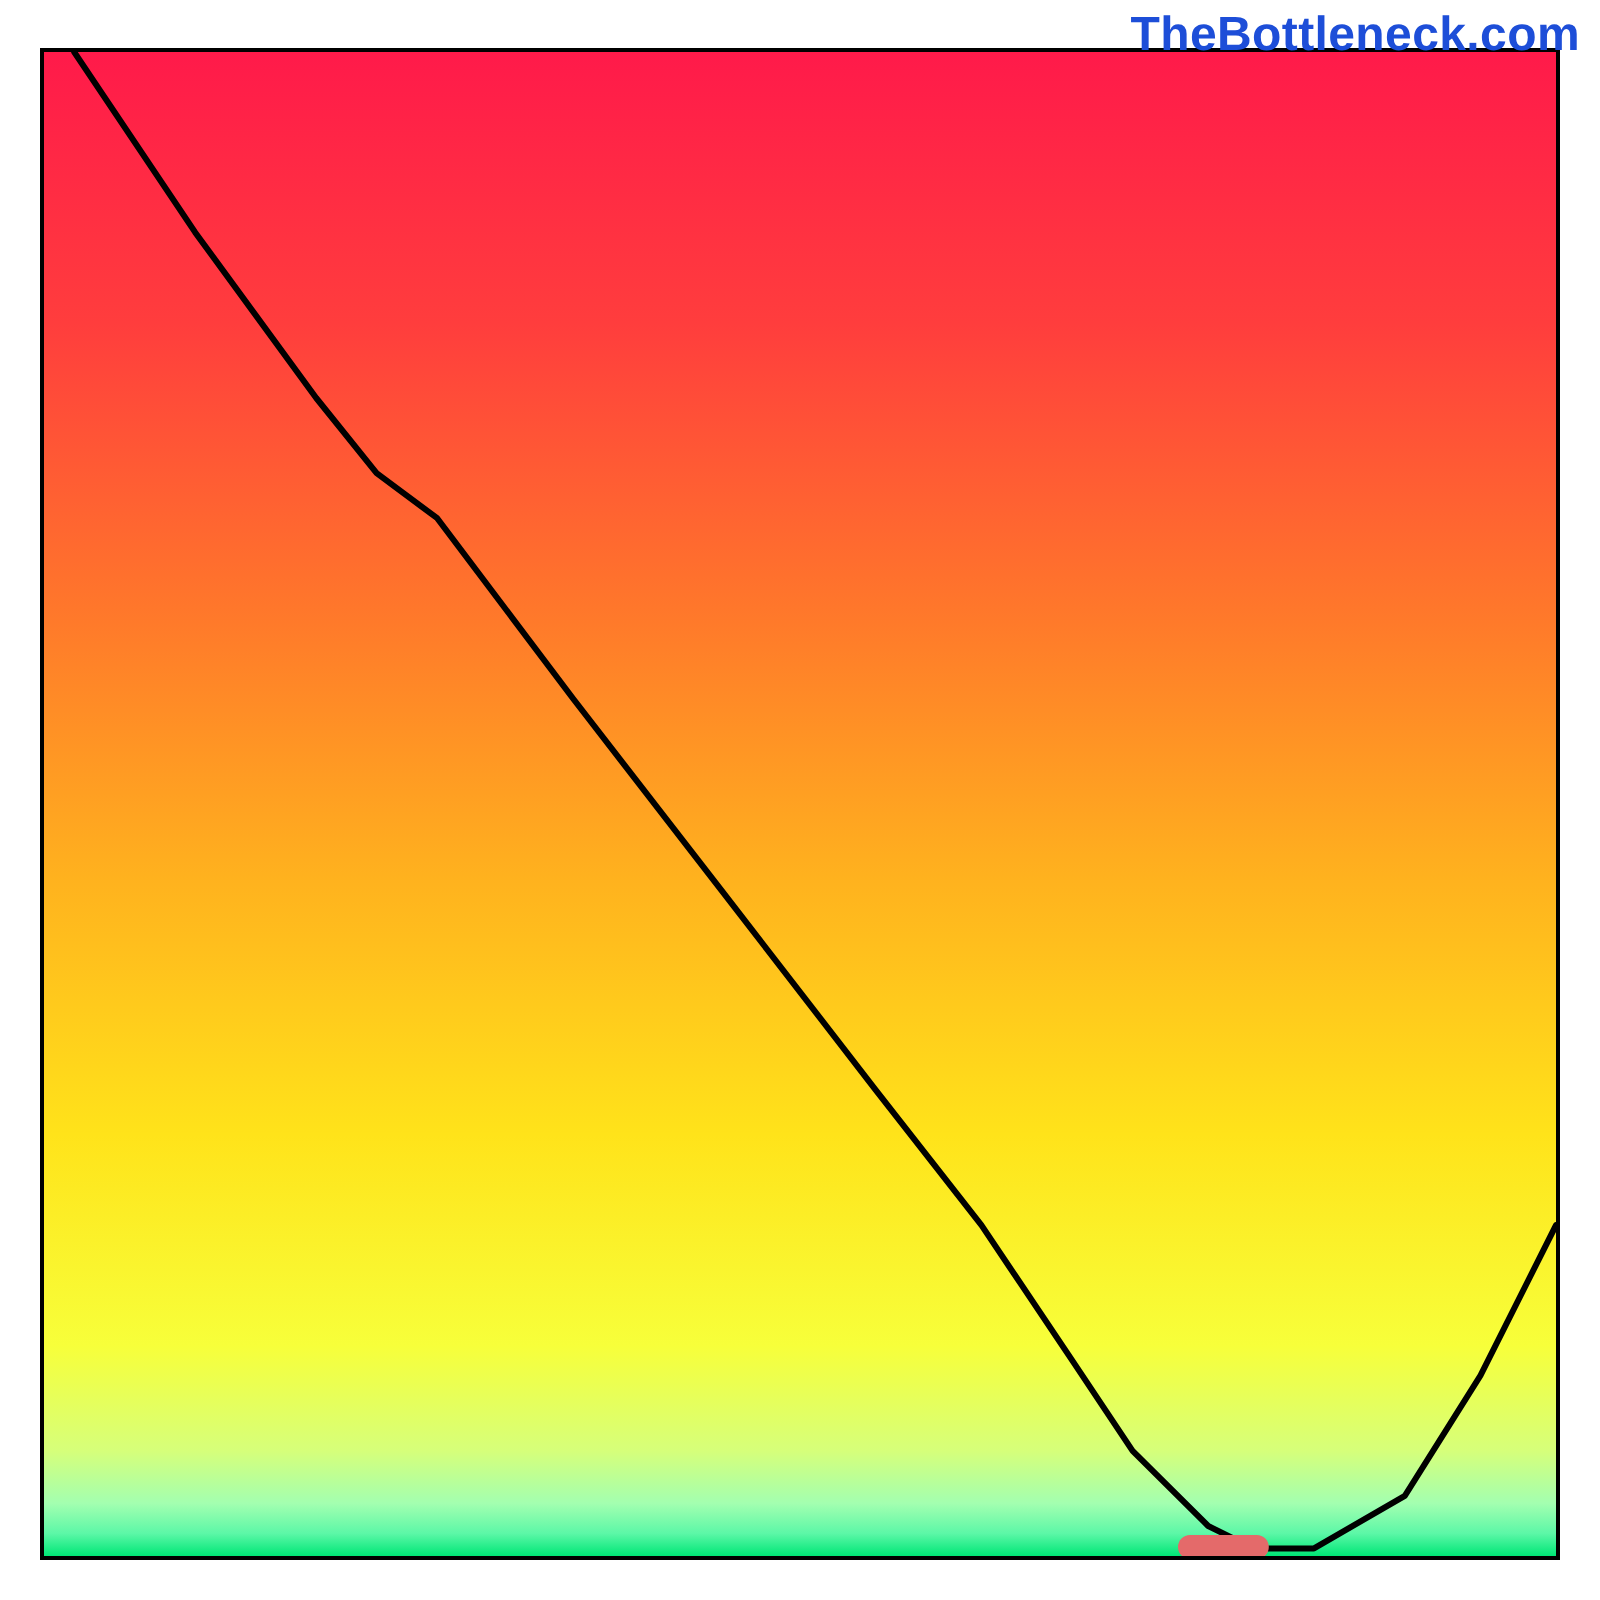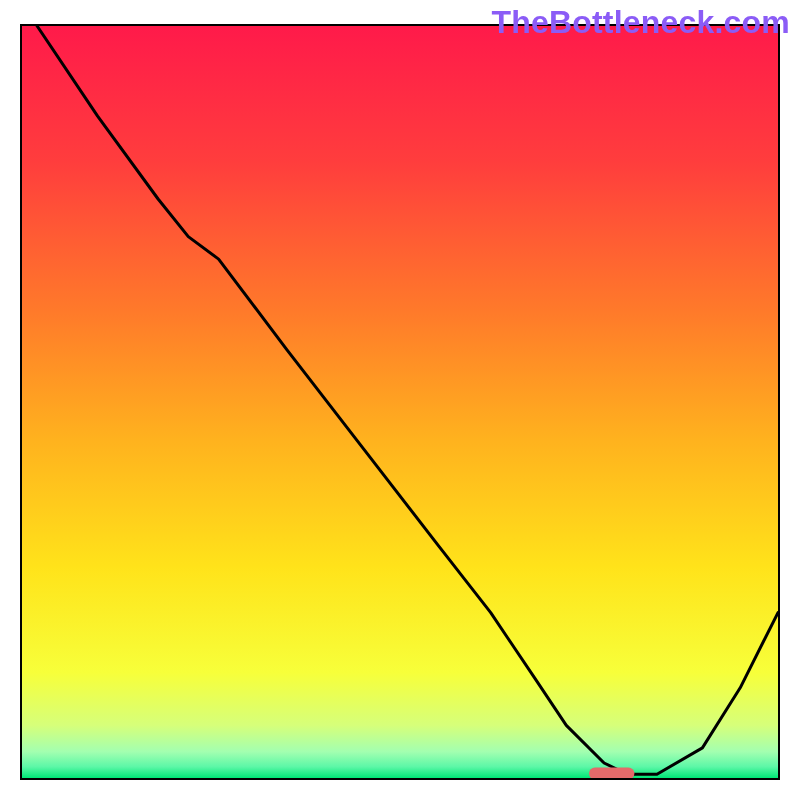--- a/index.html
+++ b/index.html
@@ -13,23 +13,23 @@
   }
   .chart-container {
     position: relative;
     width: 800px;
     height: 800px;
   }
   .watermark {
     position: absolute;
     top: 4px;
     right: 10px;
-    font-size: 32px;
+    font-size: 24px;
     font-weight: 600;
-    color: #8b5cf6;
+    color: #1d4ed8;
     letter-spacing: 0.2px;
     z-index: 50;
     user-select: none;
   }
   .plot-frame {
     position: absolute;
     left: 20px;
     top: 24px;
     width: 760px;
     height: 756px;

